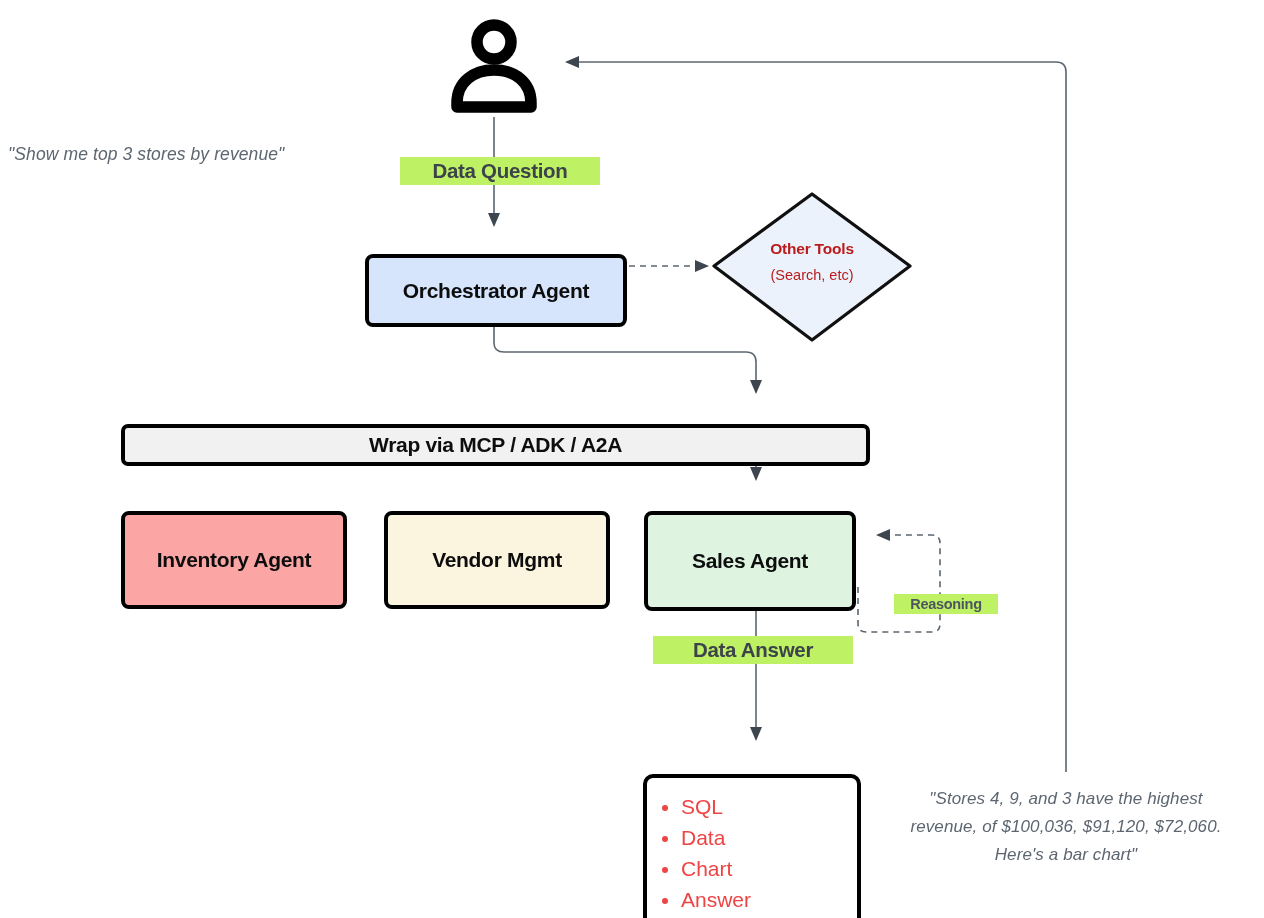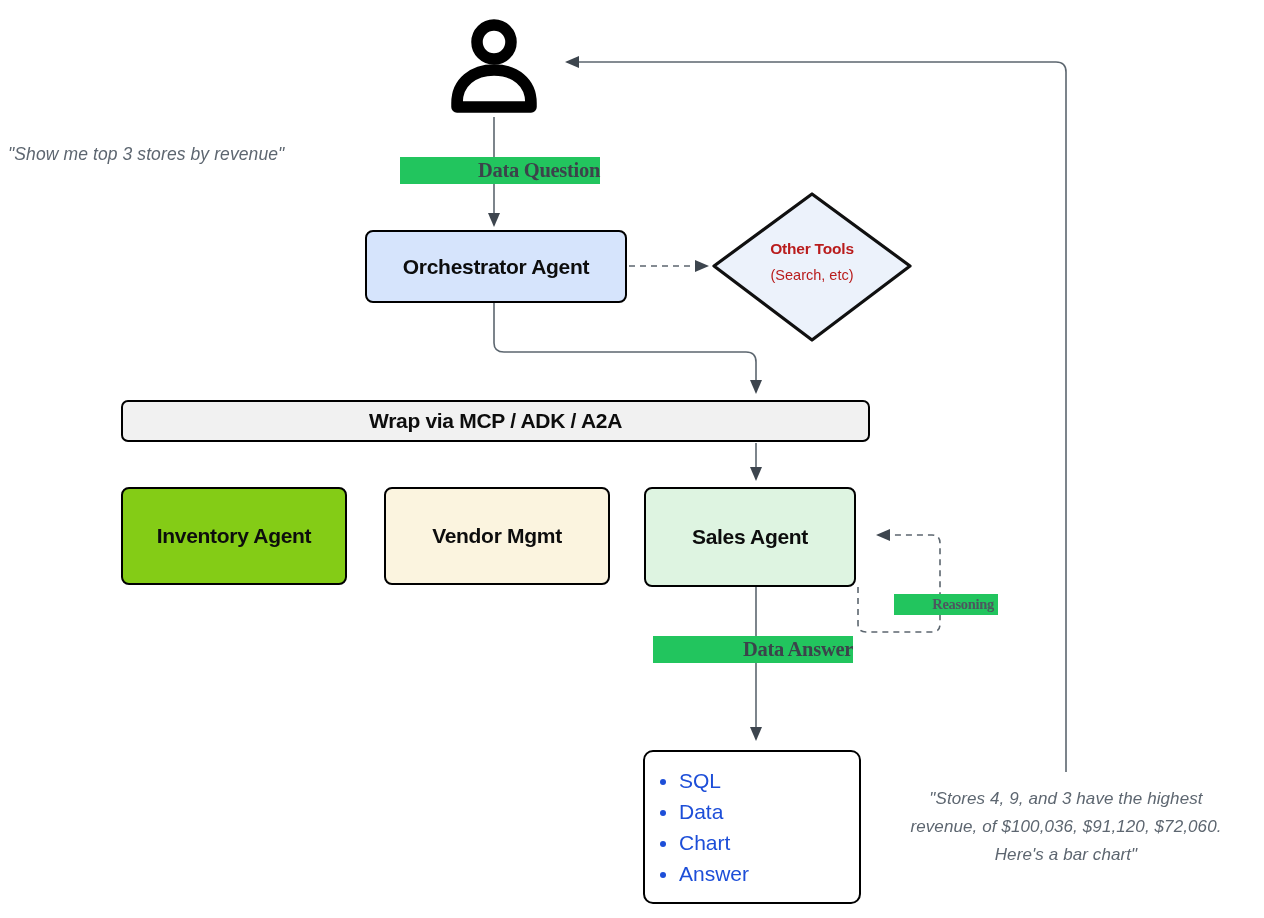--- a/index.html
+++ b/index.html
@@ -2,42 +2,42 @@
 <html><head>
 <meta charset="utf-8">
 <style>
   html,body{margin:0;padding:0;background:#fff;}
   #canvas{
     position:relative;width:1264px;height:918px;background:#ffffff;
     font-family:"Liberation Sans","DejaVu Sans",sans-serif;overflow:hidden;
   }
   #wires{position:absolute;left:0;top:0;width:1264px;height:918px;}
   .node{
-    position:absolute;box-sizing:border-box;border:2px solid #000000;border-radius:8px;
+    position:absolute;box-sizing:border-box;border:4px solid #000000;border-radius:8px;
     display:flex;align-items:center;justify-content:center;
-    font-weight:bold;font-size:21px;color:#0d0d0d;letter-spacing:-0.3px;
+    font-weight:bold;font-size:21px;color:#0d0d0d;letter-spacing:-0.3px;margin-top:24px;
   }
   .edge-label{
-    position:absolute;background:#22c55e;text-align:right;
-    font-weight:bold;color:#3c434b;font-size:20.5px;letter-spacing:-0.3px;padding:2px 0;font-family:Liberation Serif, serif;
+    position:absolute;background:#bef264;text-align:center;
+    font-weight:bold;color:#3c434b;font-size:20.5px;letter-spacing:-0.3px;padding:2px 0;
   }
   .quote{
     position:absolute;font-style:italic;color:#5d6670;font-size:17.5px;letter-spacing:0.1px;
   }
   #right-quote{width:400px;text-align:center;line-height:28px;font-size:17px;}
   #diamond-label{
     position:absolute;left:737px;top:240px;width:150px;text-align:center;color:#b91c1c;
   }
   #diamond-label .t1{font-weight:bold;font-size:15.5px;letter-spacing:-0.2px;}
   #diamond-label .t2{font-size:14.5px;margin-top:9px;}
   #reasoning-label{font-size:14.5px;color:#4d565f;padding:2px 4px;}
   #output-box{align-items:flex-start;justify-content:flex-start;border-radius:10px;background:#fff;}
   #output-box ul{
     margin:10px 0 0 0;padding:0 0 0 34px;list-style:disc;
-    font-weight:normal;font-size:21px;letter-spacing:0;color:#1d4ed8;
+    font-weight:normal;font-size:21px;letter-spacing:0;color:#ef4444;
   }
   #output-box li{margin:7px 0;}
   .wrapbar{border-radius:7px;}
 </style>
 </head>
 <body>
 
 <div id="canvas">
 
   <svg id="wires" viewBox="0 0 1264 918">
@@ -83,21 +83,21 @@
 
   <div class="node" style="left: 365px; top: 230px; width: 262px; height: 73px; background-color: rgb(214, 228, 252);">Orchestrator Agent</div>
 
   <div id="diamond-label">
     <div class="t1">Other Tools</div>
     <div class="t2">(Search, etc)</div>
   </div>
 
   <div class="node wrapbar" style="left: 121px; top: 400px; width: 749px; height: 42px; background-color: rgb(241, 241, 241);">Wrap via MCP / ADK / A2A</div>
 
-  <div class="node" style="left: 121px; top: 487px; width: 226px; height: 98px; background-color: #84cc16;">Inventory Agent</div>
+  <div class="node" style="left: 121px; top: 487px; width: 226px; height: 98px; background-color: #fca5a5;">Inventory Agent</div>
 
   <div class="node" style="left: 384px; top: 487px; width: 226px; height: 98px; background-color: rgb(251, 244, 223);">Vendor Mgmt</div>
 
   <div class="node" style="left: 644px; top: 487px; width: 212px; height: 100px; background-color: rgb(222, 244, 225);">Sales Agent</div>
 
   <div class="node" id="output-box" style="left:643px;top:750px;width:218px;height:154px;">
     <ul>
       <li>SQL</li>
       <li>Data</li>
       <li>Chart</li>

